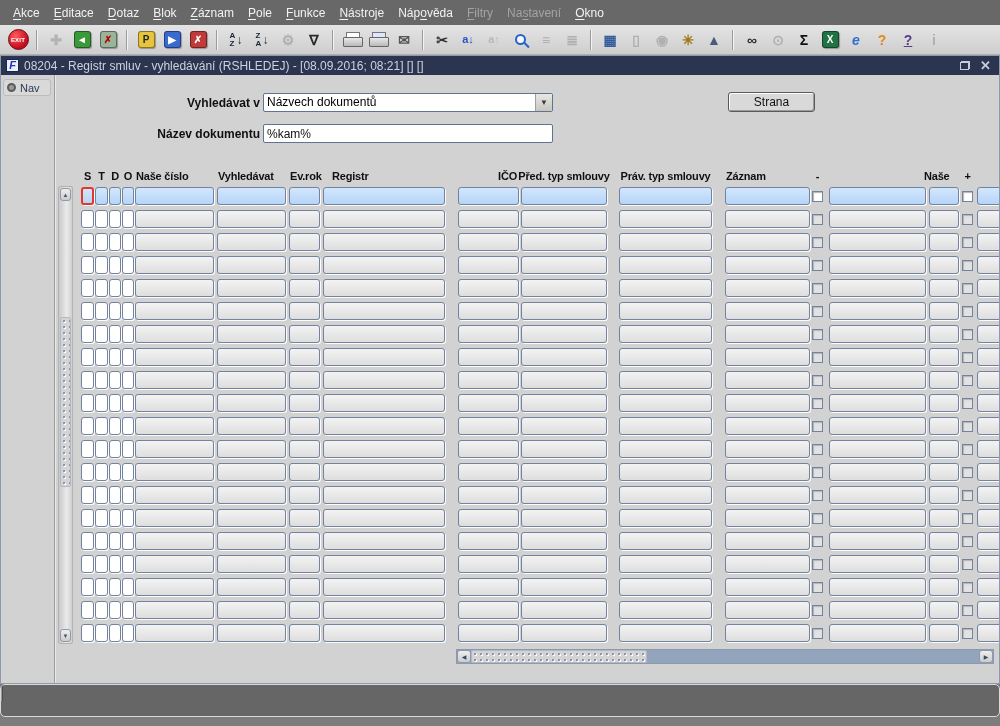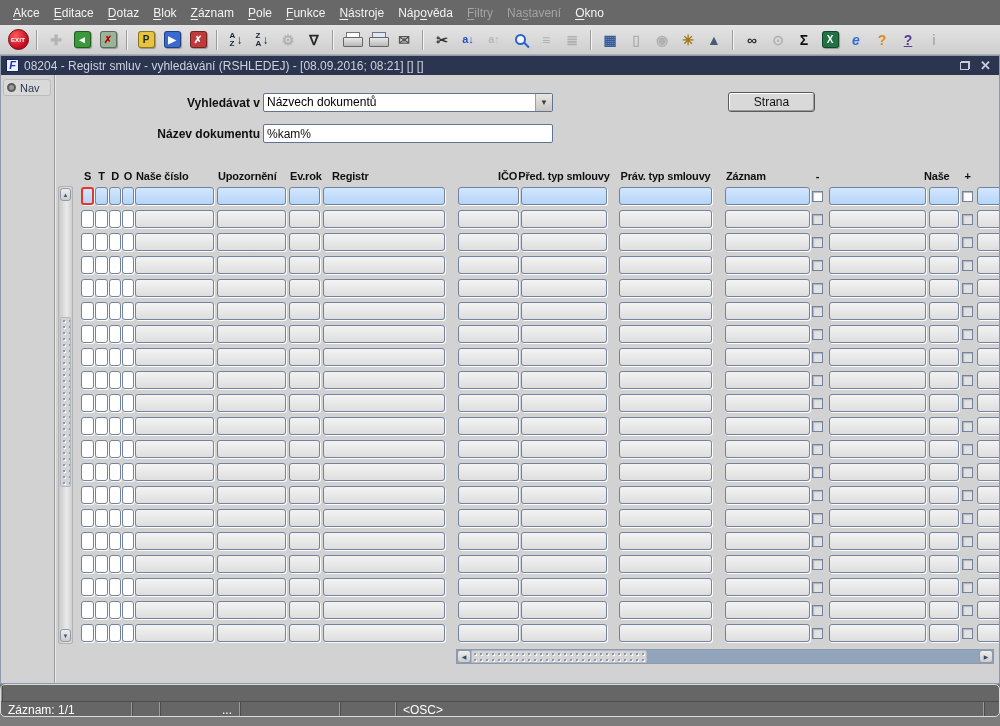--- a/index.html
+++ b/index.html
@@ -273,21 +273,21 @@
     <button id="search-button">Strana</button>
     <div class="f-label" style="top:52px">Název dokumentu</div>
     <input type="text" class="field" id="doc-name-input" value="%kam%" style="">
 
     <div id="thead">
         <span class="th" style="left: 86.5px; transform: translateX(-50%);">S</span>
         <span class="th" style="left: 100.5px; transform: translateX(-50%);">T</span>
         <span class="th" style="left: 114px; transform: translateX(-50%);">D</span>
         <span class="th" style="left: 127px; transform: translateX(-50%);">O</span>
         <span class="th" style="left: 135px;">Naše číslo</span>
-        <span class="th" style="left: 217px;">Upozornění</span>
+        <span class="th" style="left: 217px;">Vyhledávat</span>
         <span class="th" style="left: 289px;">Ev.rok</span>
         <span class="th" style="left: 331px;">Registr</span>
         <span class="th" style="left: 516px; transform: translateX(-100%);">IČO</span>
         <span class="th" style="left: 563px; transform: translateX(-50%);">Před. typ smlouvy</span>
         <span class="th" style="left: 664.5px; transform: translateX(-50%);">Práv. typ smlouvy</span>
         <span class="th" style="left: 725px;">Záznam</span>
         <span class="th" style="left: 816.5px; transform: translateX(-50%);">-</span>
         <span class="th" style="left: 923px; transform: translateX(-100%); margin-top: 48px;">Cena</span>
         <span class="th" style="left: 923px;">Naše</span>
         <span class="th" style="left: 966.5px; transform: translateX(-50%);">+</span>
@@ -687,28 +687,13 @@
       <span class="hs-track"></span>
       <span class="hs-btn">▶</span>
     </div>
   </div>
 </div>
 
 <div id="console">
   <div class="cbar" id="cbar1">
     <span class="seg" style="width:16px"></span>
   </div>
-  <div class="cbar" id="cbar2">
-      <span class="seg first" style="width: 130px;">
-        <span>Záznam: 1/1</span>
-      </span>
-      <span class="seg" style="width: 28px;"></span>
-      <span class="seg right" style="width: 80px;">
-        <span>...</span>
-      </span>
-      <span class="seg" style="width: 100px;"></span>
-      <span class="seg" style="width: 56px;"></span>
-      <span class="seg grow">
-        <span>&lt;OSC&gt;</span>
-      </span>
-      <span class="seg" style="width: 16px;"></span>
-    </div>
 </div>
 
 </body></html>

